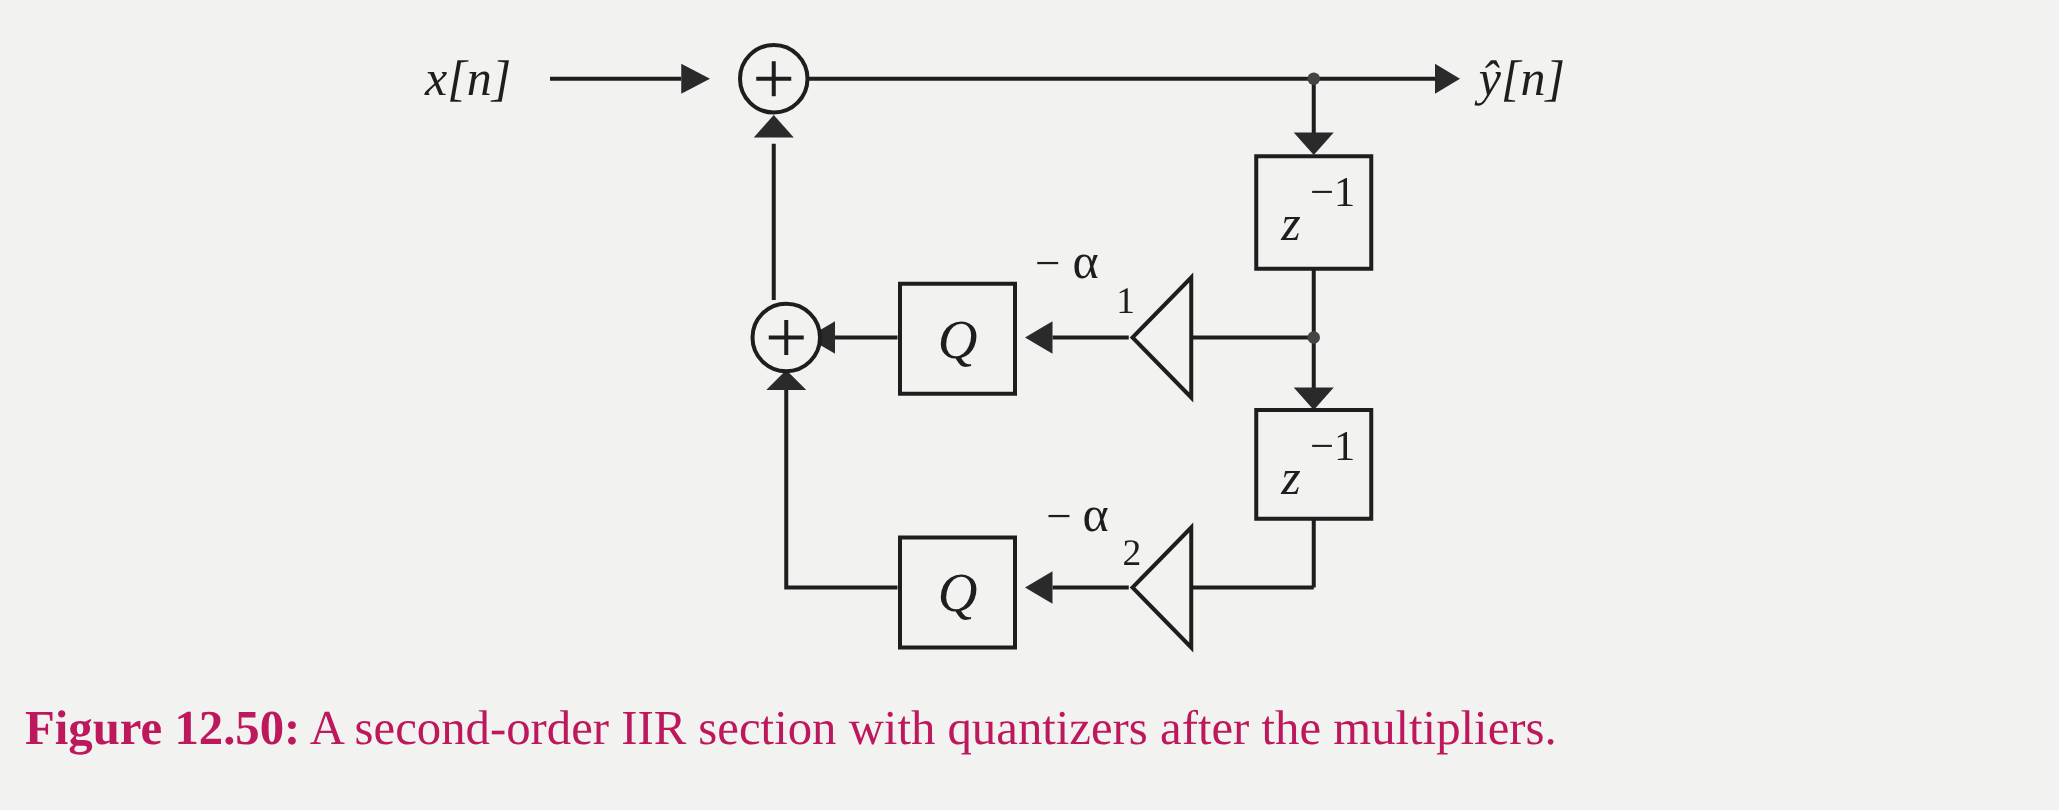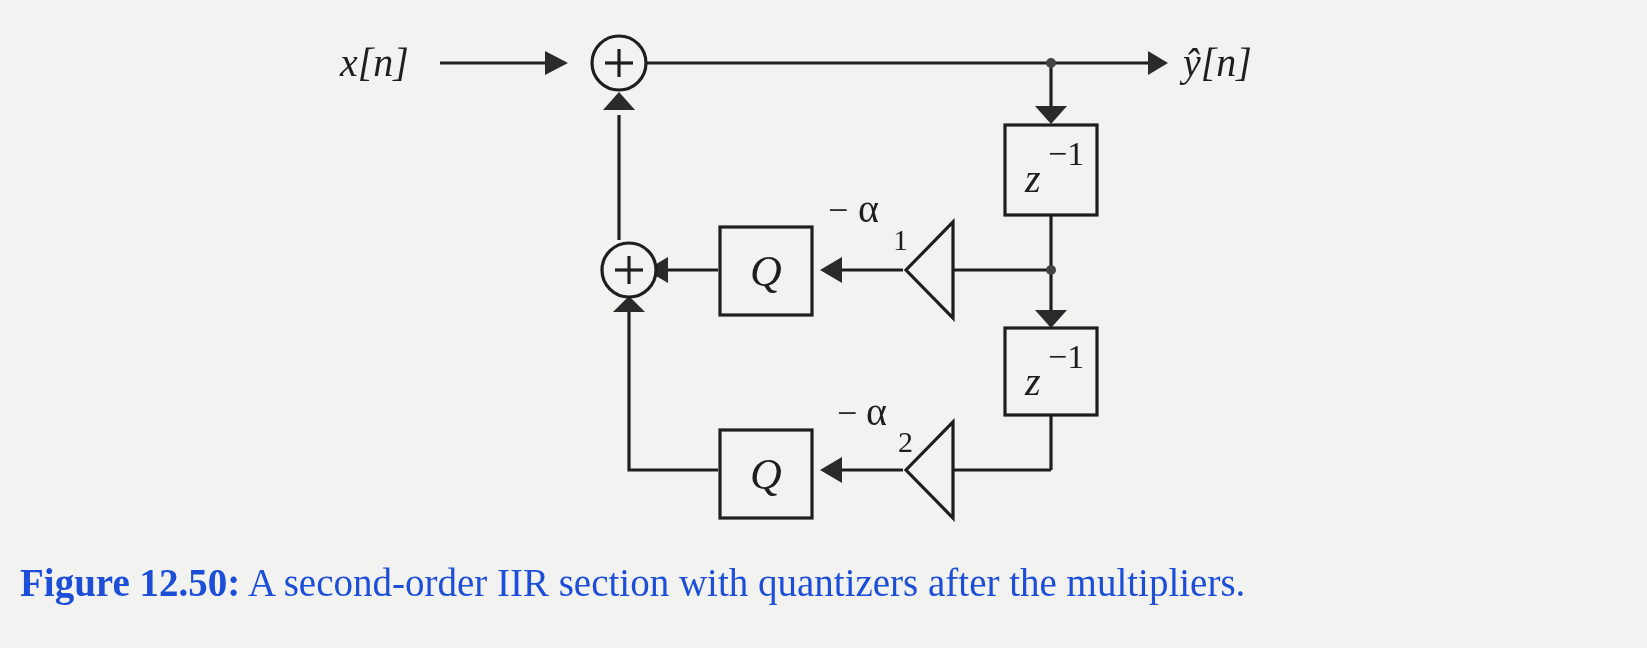--- a/index.html
+++ b/index.html
@@ -13,21 +13,21 @@
     }
     #diagram { position: absolute; left: 0; top: 0; }
     .wire { stroke: #1e1e1e; stroke-width: 3.2; fill: none; }
     .shape { stroke: #1e1e1e; stroke-width: 3.2; fill: #f2f2f1; }
     .arrow { fill: #2a2a2a; }
     .dot { fill: #444; }
     .lbl { font-family: "Liberation Serif", "DejaVu Serif", serif; fill: #1e1e1e; }
     .ital { font-style: italic; }
     .caption {
       position: absolute; left: 20px; top: 560px;
-      font-size: 39px; white-space: nowrap; color: #1d4ed8;
+      font-size: 39px; white-space: nowrap; color: #be185d;
     }
     .caption .fig { font-weight: bold; }
   </style>
 </head>
 <body>
 
 <svg id="diagram" width="1647" height="648" viewBox="0 0 1647 648">
 
   <g>
     <line class="wire" x1="440" y1="63" x2="545" y2="63"></line>

